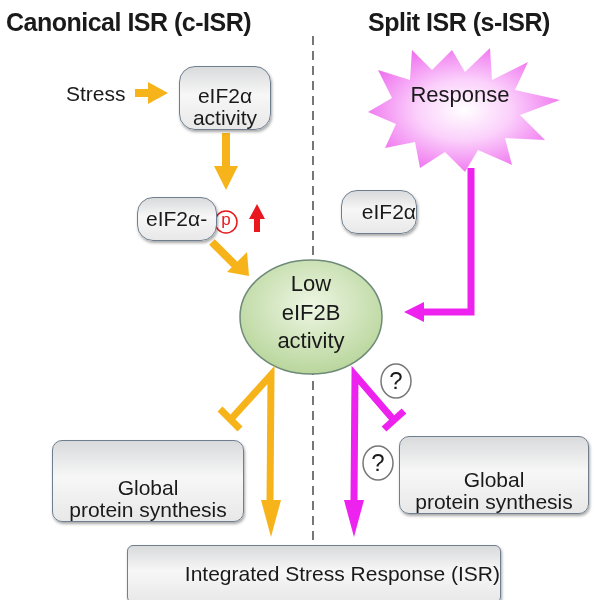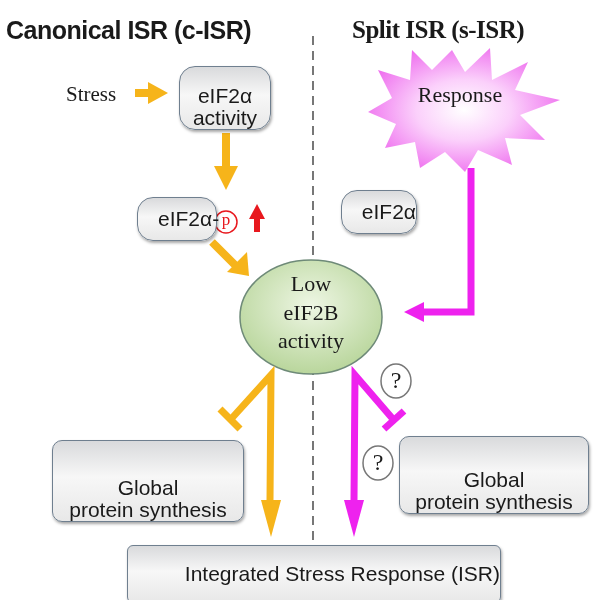--- a/index.html
+++ b/index.html
@@ -1,21 +1,21 @@
 <!DOCTYPE html>
 <html><head>
 <meta charset="utf-8">
 <style>
   html, body { margin:0; padding:0; background:#ffffff; }
   body { width:600px; height:600px; position:relative; overflow:hidden;
          font-family:"Liberation Sans", sans-serif; color:#1a1a1a; }
-  .title { position:absolute; top:8px; font-weight:bold; font-size:25px; letter-spacing:-0.5px; white-space:nowrap;margin-top:8px; }
+  .title { position:absolute; top:8px; font-weight:bold; font-size:25px; letter-spacing:-0.5px; white-space:nowrap; }
   #t-left { left:6px; }
-  #t-right { left:352px;font-family:Liberation Serif, serif; }
-  .txt { position:absolute; white-space:nowrap; text-align:center;font-family:Liberation Serif, serif; }
+  #t-right { left:368px; }
+  .txt { position:absolute; white-space:nowrap; text-align:center; }
   .box { position:absolute; display:flex; align-items:center; justify-content:flex-end; text-align:center;
          border:1.5px solid #6f7f8f; box-sizing:border-box; line-height:1.05;
          background:linear-gradient(to bottom, #d9dadc 0%, #f7f7f7 45%, #e8e8e8 100%);
          box-shadow:1px 2px 3px rgba(0,0,0,0.35); }
   svg.art { position:absolute; left:0; top:0; }
 </style>
 </head>
 <body>
 
 <div class="title" id="t-left">Canonical ISR (c-ISR)</div>
@@ -83,21 +83,21 @@
   <circle cx="226" cy="222" r="11" fill="#fff" stroke="#e8181e" stroke-width="1.5"></circle>
 </svg>
 
 <div class="txt" style="left:66px;top:82px;font-size:21px;">Stress</div>
 
 <div class="box" style="left:179px;top:66px;width:92px;height:64px;border-radius:16px;font-size:21px;flex-direction:column;">
   <span>eIF2α</span>
   <span>activity</span>
 </div>
 
-<div class="box" style="left:137px;top:197px;width:80px;height:44px;border-radius:16px;font-size:21px;justify-content:flex-start;padding-left:20px;">
+<div class="box" style="left:137px;top:197px;width:80px;height:44px;border-radius:16px;font-size:21px;justify-content:flex-start;padding-left:8px;">
   <span>eIF2α-</span>
 </div>
 <div class="txt" style="left:218px;top:210px;width:16px;font-size:17px;color:#e8181e;">p</div>
 
 <div class="box" style="left:341px;top:190px;width:76px;height:44px;border-radius:16px;font-size:21px;">
   <span>eIF2α</span>
 </div>
 
 <div class="txt" style="left:405px;top:82px;width:110px;font-size:22px;line-height:1.2;">
   <div>Response</div>

